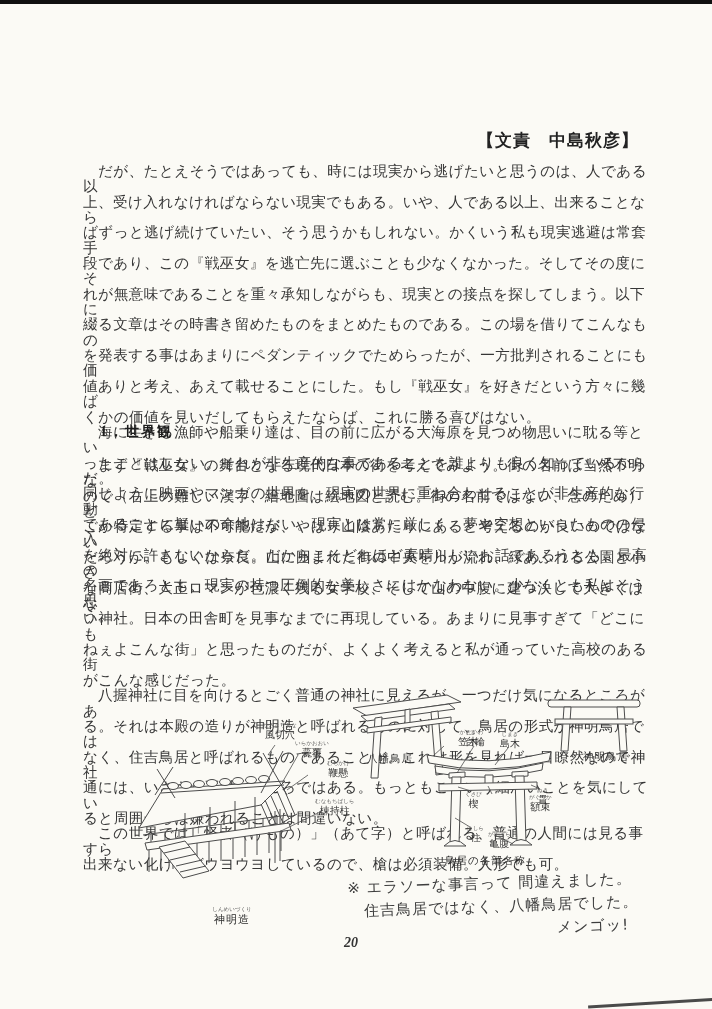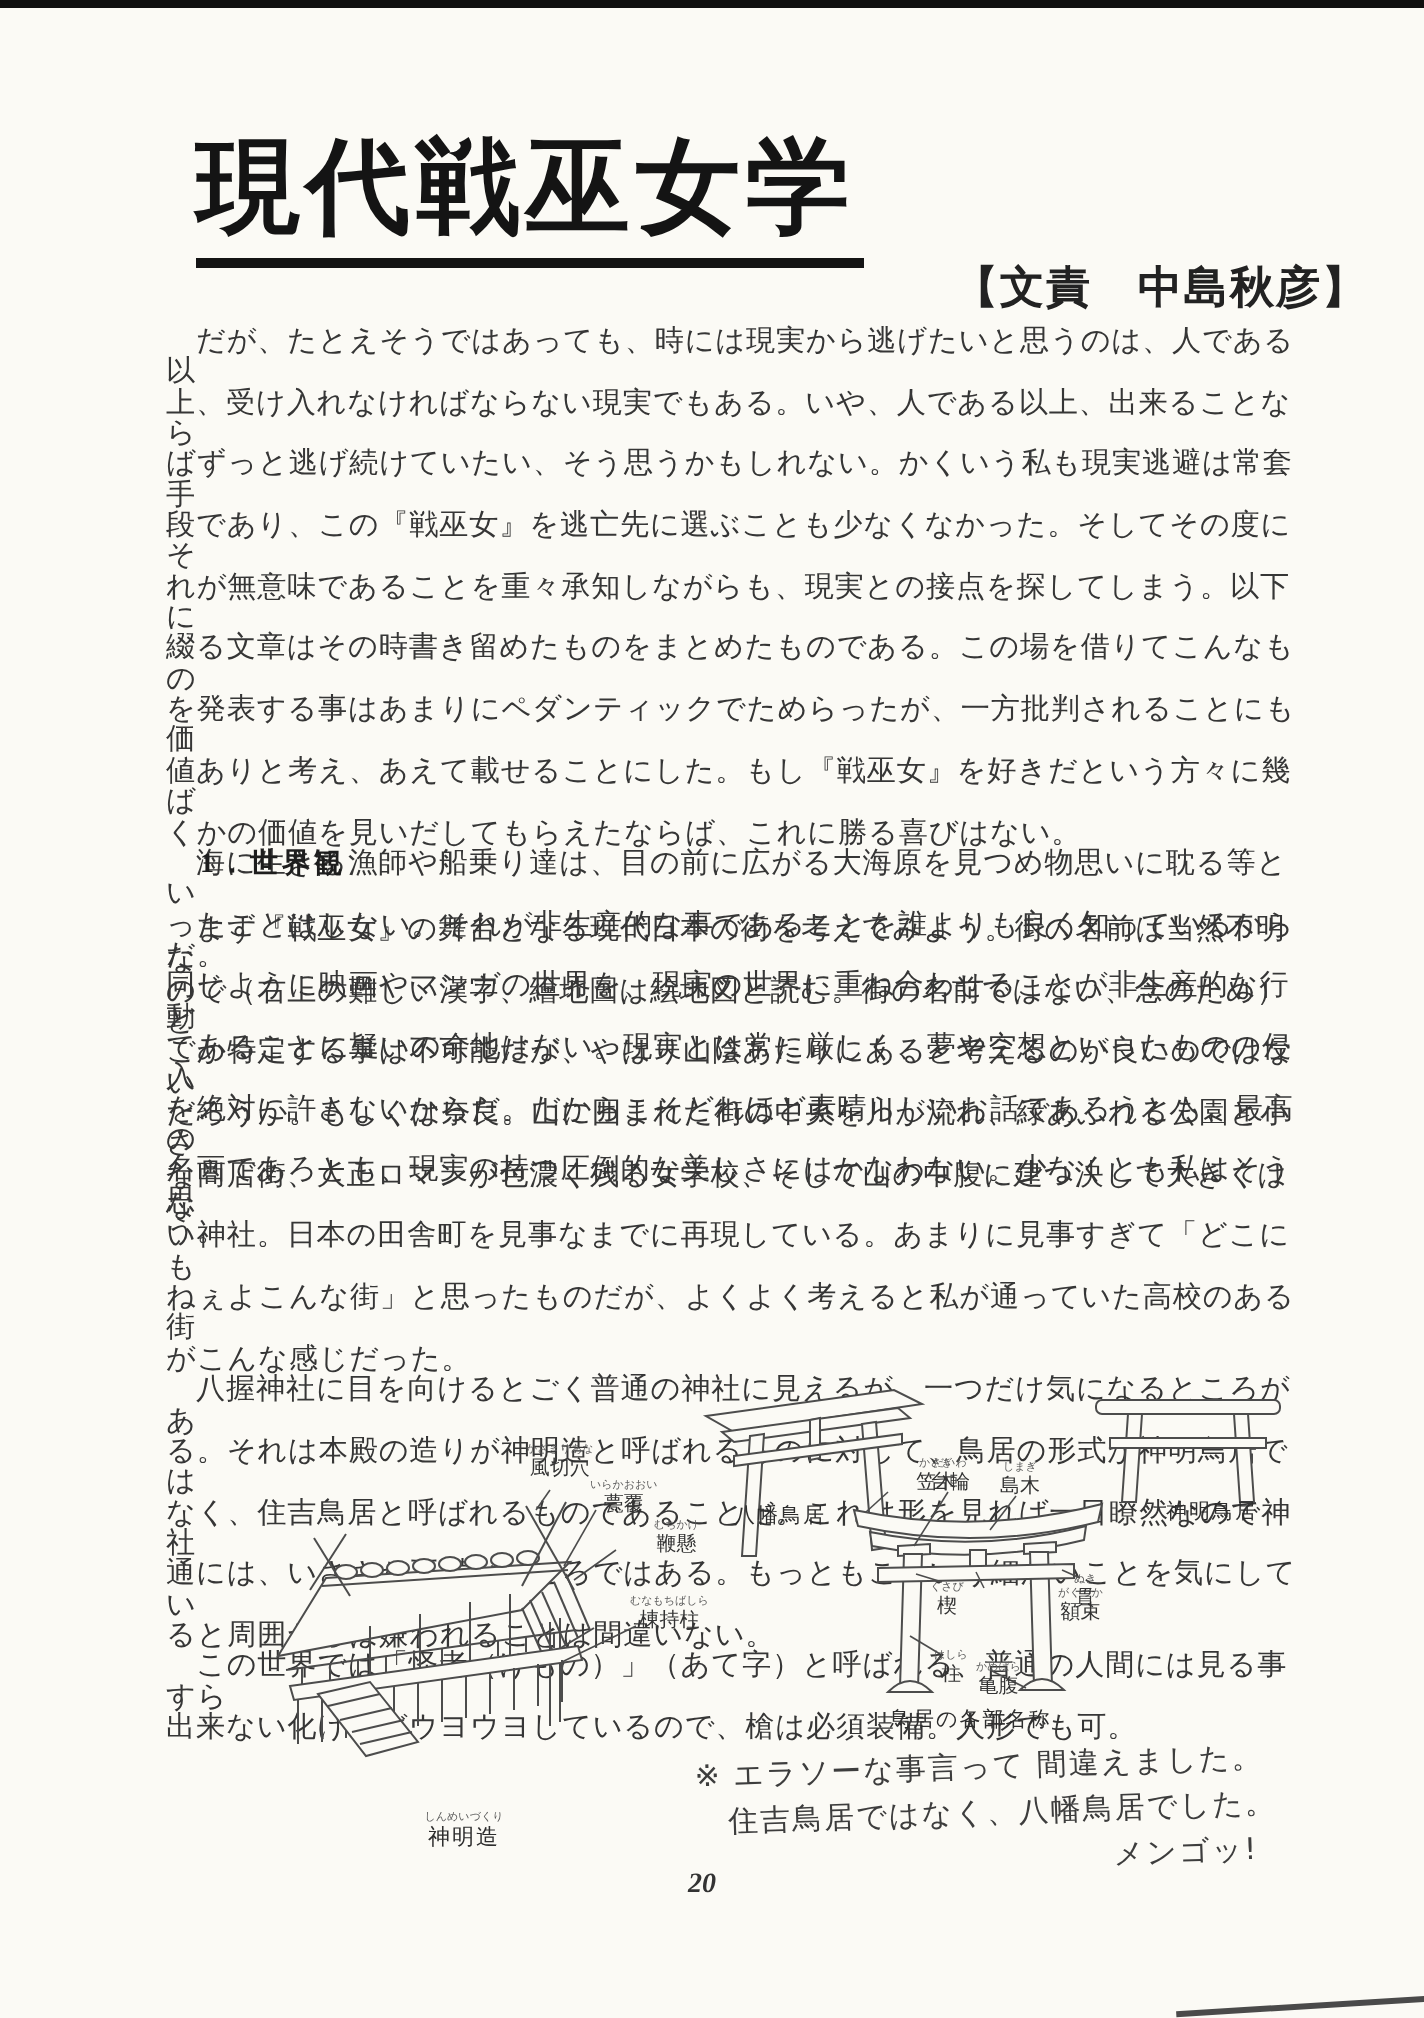--- a/index.html
+++ b/index.html
@@ -21,21 +21,21 @@
   }
   .title-wrap{position:absolute;left:98px;top:62px;}
   .title{
     margin:0;font-size:52px;line-height:1.25;font-weight:900;
     letter-spacing:3px;color:#141414;
     border-bottom:5px solid #141414;padding:0 4px 2px 0;
     display:inline-block;
   }
   .byline{
     position:absolute;left:477px;top:129px;
-    font-size:22px;font-weight:bold;color:#222;letter-spacing:1px;
+    font-size:17px;font-weight:bold;color:#222;letter-spacing:1px;
   }
   .para{
     white-space:pre-line;
     font-size:14.6px;line-height:15.35px;letter-spacing:0.4px;
     margin:0;color:#363636;
   }
   .intro-block{position:absolute;left:83px;top:164px;width:566px;}
   .section-heading{
     position:absolute;left:100px;top:423px;margin:0;
     font-size:14px;font-weight:bold;letter-spacing:2px;color:#1d1d1d;
@@ -70,23 +70,20 @@
   .shape{stroke:#4c4c4c;stroke-width:1;fill:#fbfaf5;}
   .leader{stroke:#4c4c4c;stroke-width:0.8;fill:none;}
 </style>
 </head>
 <body>
 
 <div id="page">
 
   <div class="scan-edge-top"></div>
 
-  <div class="title-wrap">
-    <h1 class="title">現代戦巫女学</h1>
-  </div>
 
   <div class="byline">【文責　中島秋彦】</div>
 
   <div class="intro-block">
     <p class="para">　だが、たとえそうではあっても、時には現実から逃げたいと思うのは、人である以
 上、受け入れなければならない現実でもある。いや、人である以上、出来ることなら
 ばずっと逃げ続けていたい、そう思うかもしれない。かくいう私も現実逃避は常套手
 段であり、この『戦巫女』を逃亡先に選ぶことも少なくなかった。そしてその度にそ
 れが無意味であることを重々承知しながらも、現実との接点を探してしまう。以下に
 綴る文章はその時書き留めたものをまとめたものである。この場を借りてこんなもの

